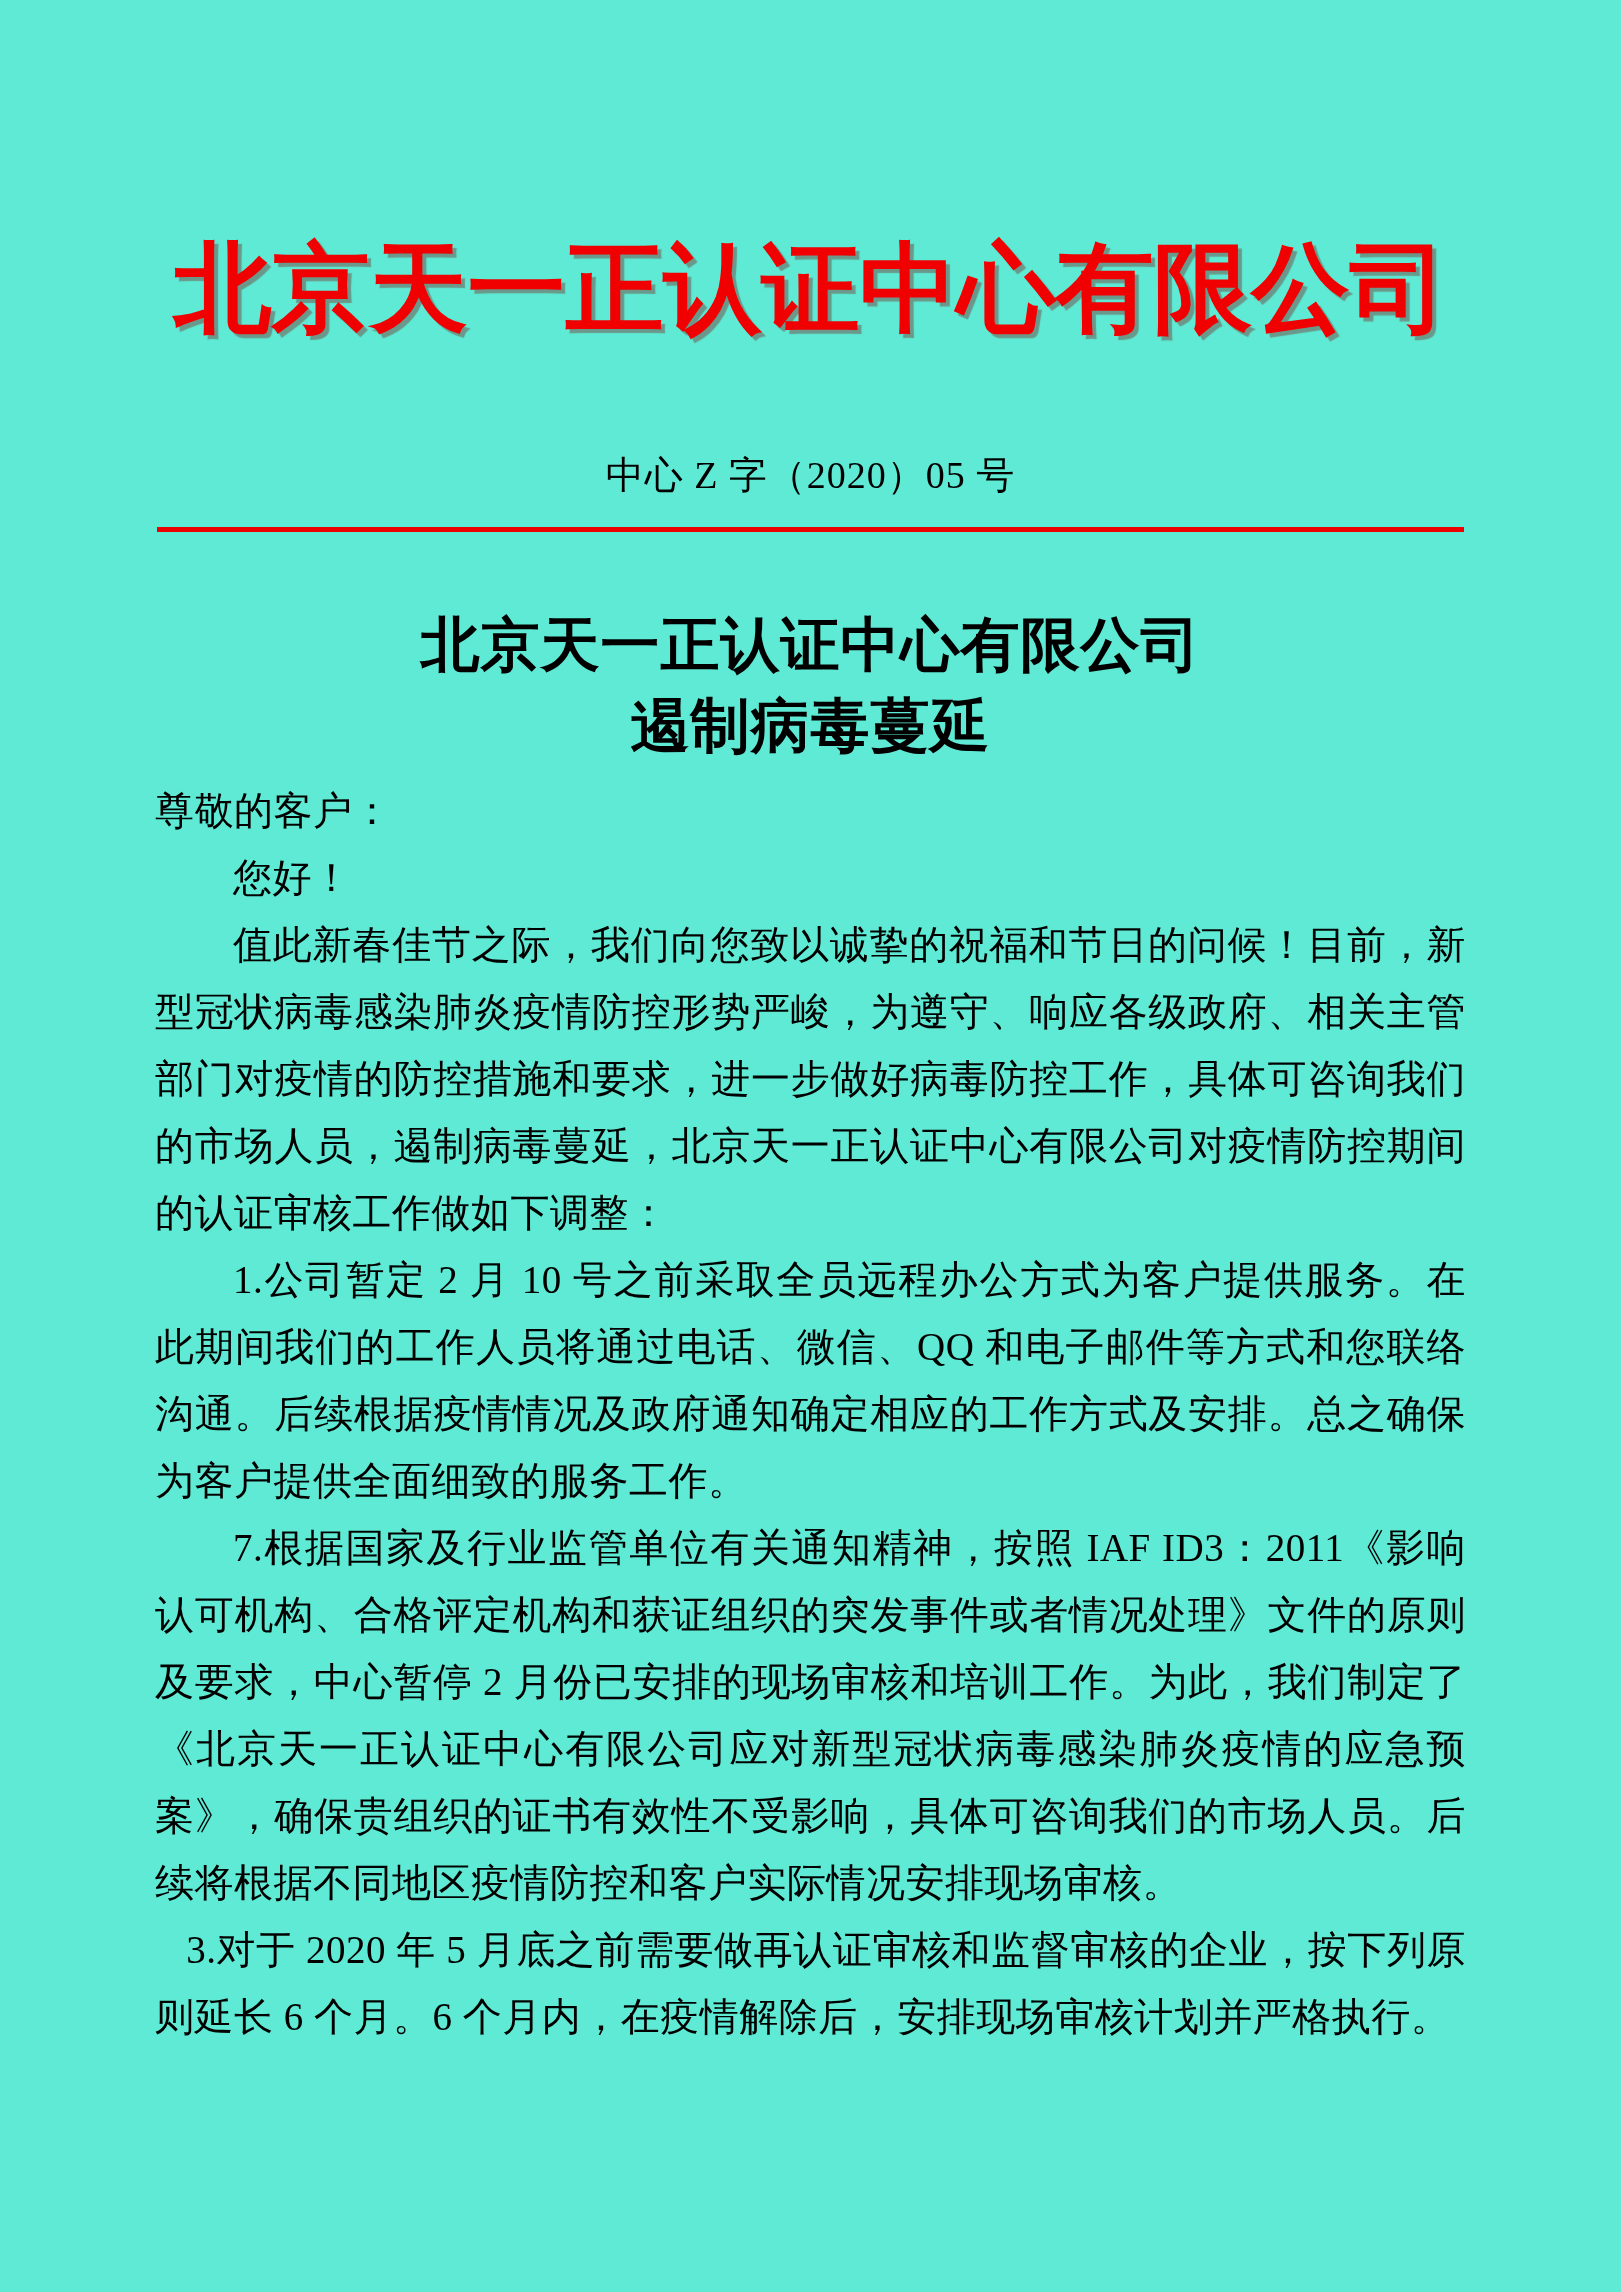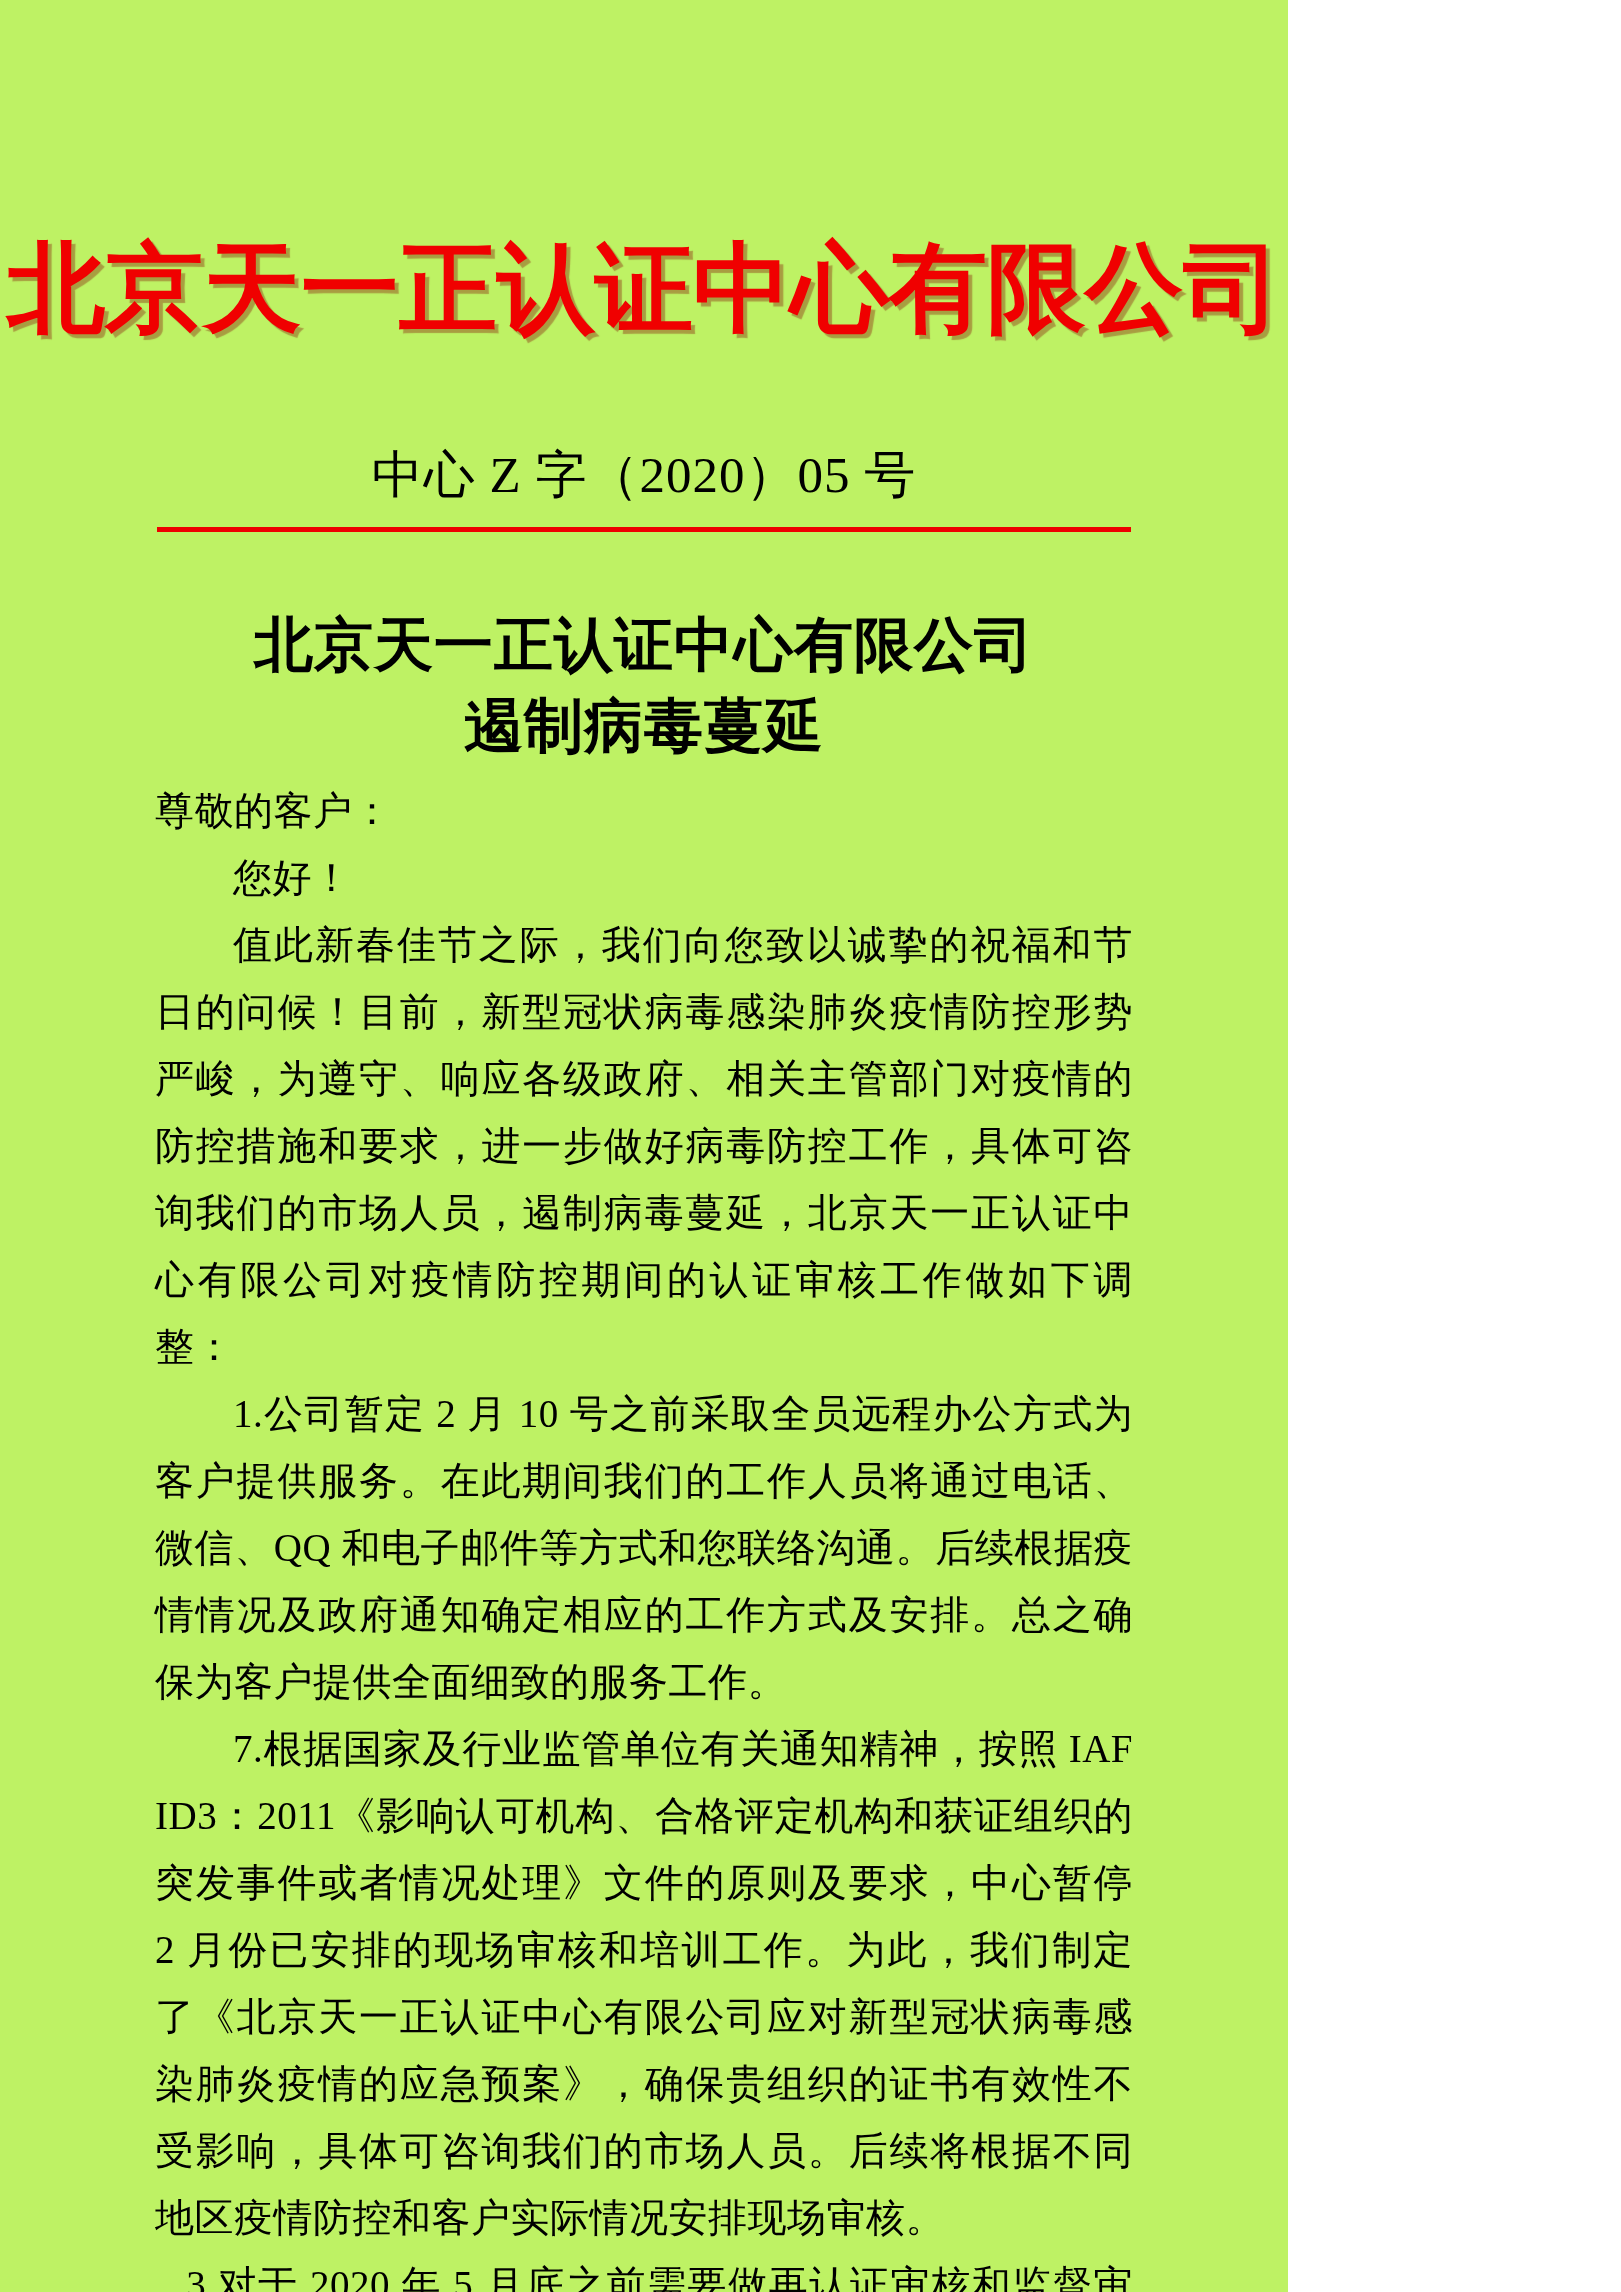--- a/index.html
+++ b/index.html
@@ -2,42 +2,42 @@
 <html style="--accent: #f00000; --rule: #ee0000; --ink: #000000;"><head>
 <meta charset="utf-8">
 <style>
   :root { --accent: #f00000; --rule: #ee0000; --ink: #000000; }
   * { margin: 0; padding: 0; box-sizing: border-box; }
   html, body { background: #ffffff; }
   body { font-family: "Liberation Serif", serif; color: var(--ink); }
 
   .page {
     position: relative;
-    width: 1288px;
+    width: 1621px;
     height: 2293px;
-    background: #bef264;
+    background: #5eead4;
     overflow: hidden;
   }
 
   .letterhead {
     padding-top: 233px;
     text-align: center;
     font-family: "DejaVu Serif", serif;
     font-size: 98px;
     line-height: 110px;
     font-weight: bold;
     color: var(--accent);
     text-shadow: 3.9px 3.9px 1px rgba(130, 0, 0, 0.35);
     white-space: nowrap;
   }
 
   .doc-number {
     margin-top: 110px;
     text-align: center;
-    font-size: 51px;
+    font-size: 38px;
     line-height: 45px;
     color: var(--ink);
     letter-spacing: 1px;
   }
 
   .red-rule {
     margin: 29px 157px 0 157px;
     height: 4.9px;
     background: var(--rule);
   }

